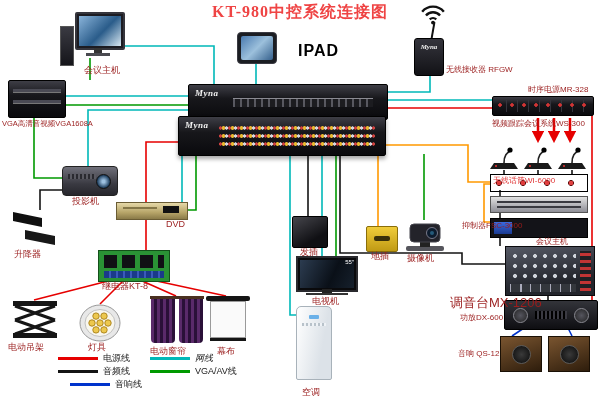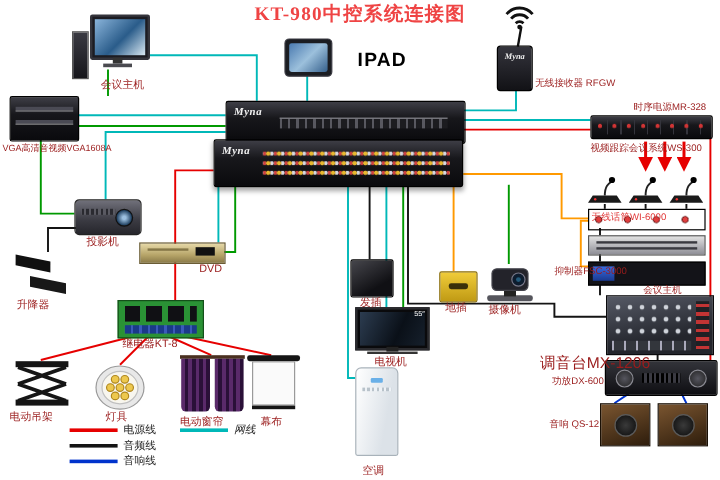--- a/index.html
+++ b/index.html
@@ -411,18 +411,22 @@
     <span>电源线</span>
   </div>
   <div class="leg" style="left:150px;top:352px;font-style:italic;">
     <i class="sw" style="background: rgb(0, 184, 184);"></i>
     <span>网线</span>
   </div>
   <div class="leg" style="left:58px;top:365px;">
     <i class="sw" style="background: rgb(20, 20, 20);"></i>
     <span>音频线</span>
   </div>
-  <div class="leg" style="left:58px;top:378px;">
+  <div class="leg" style="left:150px;top:365px;">
+    <i class="sw" style="background: rgb(0, 153, 0);"></i>
+    <span>VGA/AV线</span>
+  </div>
+  <div class="leg" style="left:70px;top:378px;">
     <i class="sw" style="background: rgb(0, 51, 204);"></i>
     <span>音响线</span>
   </div>
 
 </div>
 
 </body></html>

